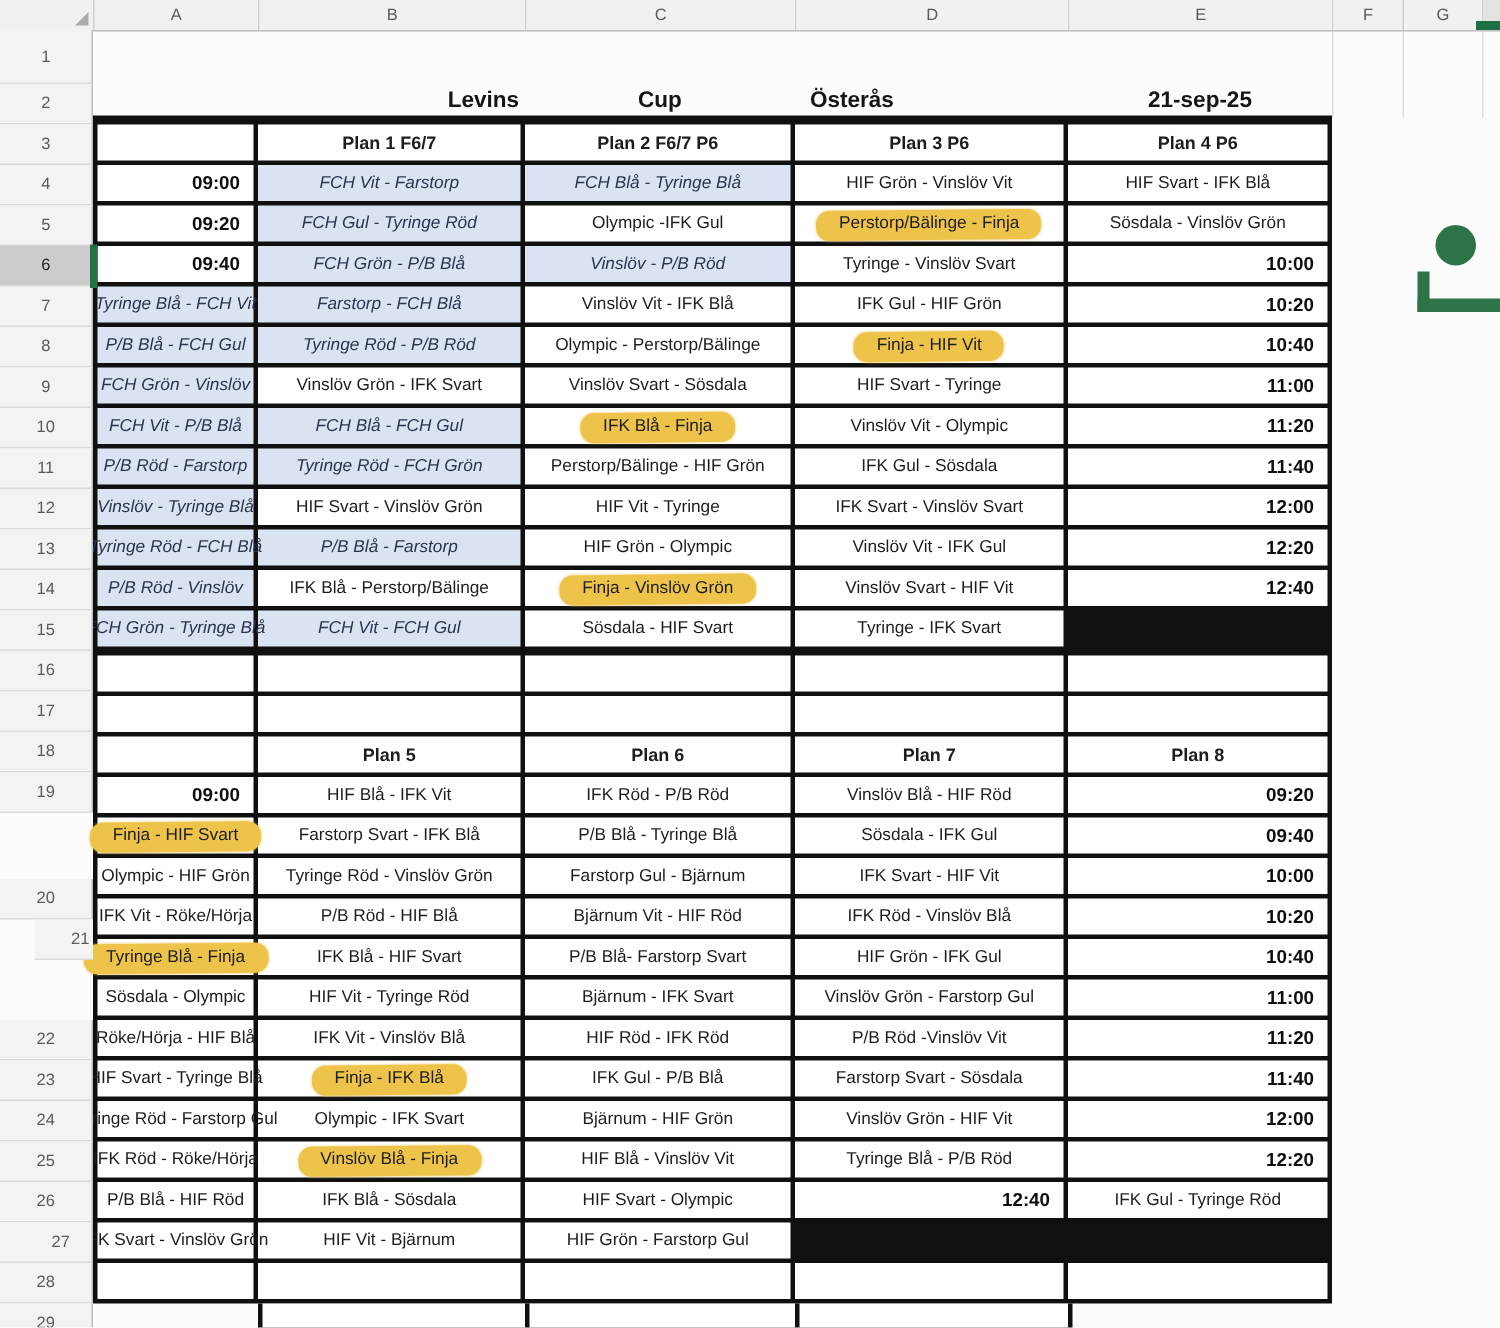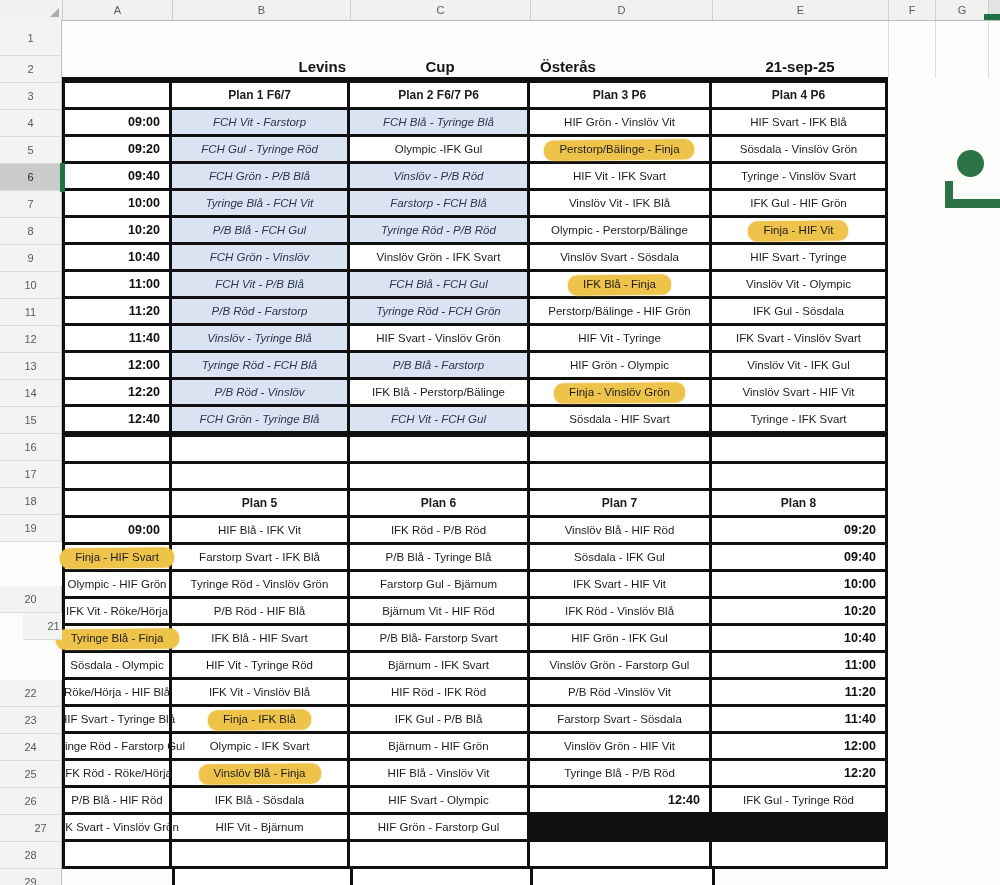--- a/index.html
+++ b/index.html
@@ -150,23 +150,20 @@
         <span class="mtext">Sösdala - Vinslöv Grön</span>
       </div>
       <div class="cell time">09:40</div>
       <div class="cell match blue">
         <span class="mtext">FCH Grön - P/B Blå</span>
       </div>
       <div class="cell match blue">
         <span class="mtext">Vinslöv - P/B Röd</span>
       </div>
       <div class="cell match">
-        <span class="mtext">HIF Vit - IFK Svart</span>
-      </div>
-      <div class="cell match">
         <span class="mtext">Tyringe - Vinslöv Svart</span>
       </div>
       <div class="cell time">10:00</div>
       <div class="cell match blue">
         <span class="mtext">Tyringe Blå - FCH Vit</span>
       </div>
       <div class="cell match blue">
         <span class="mtext">Farstorp - FCH Blå</span>
       </div>
       <div class="cell match">

